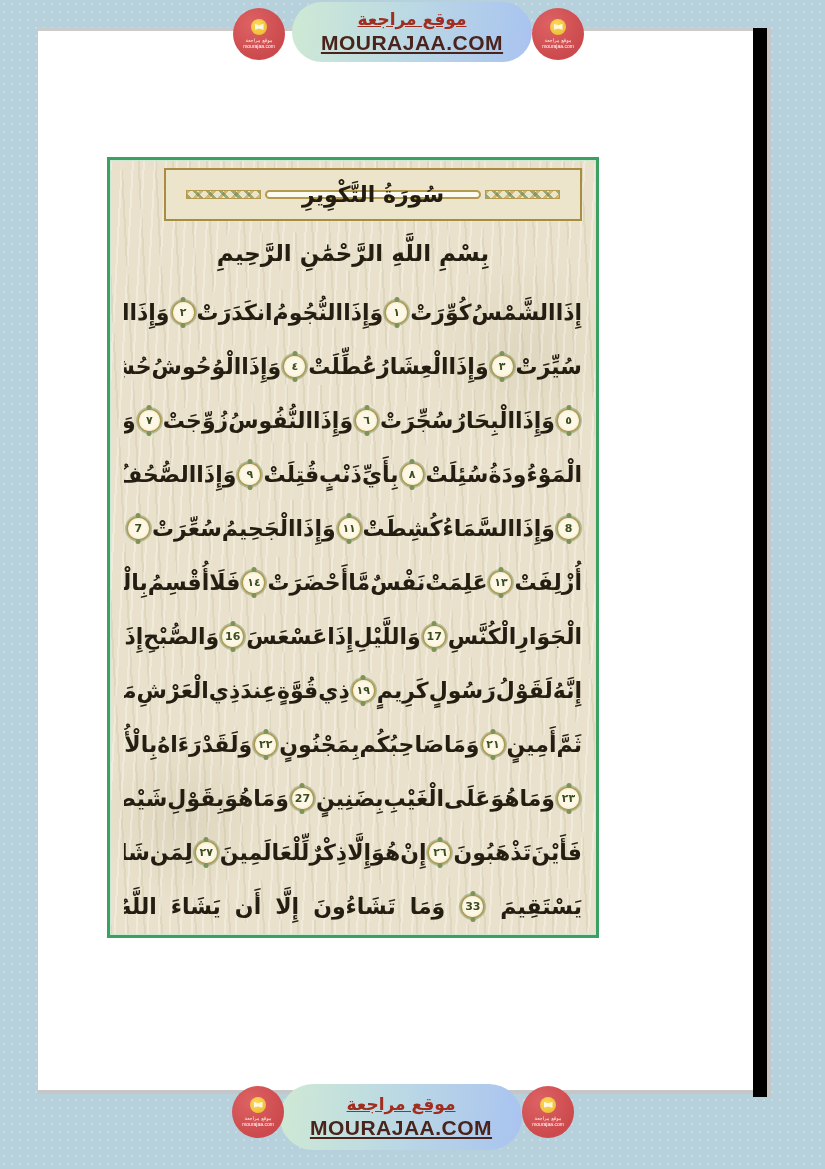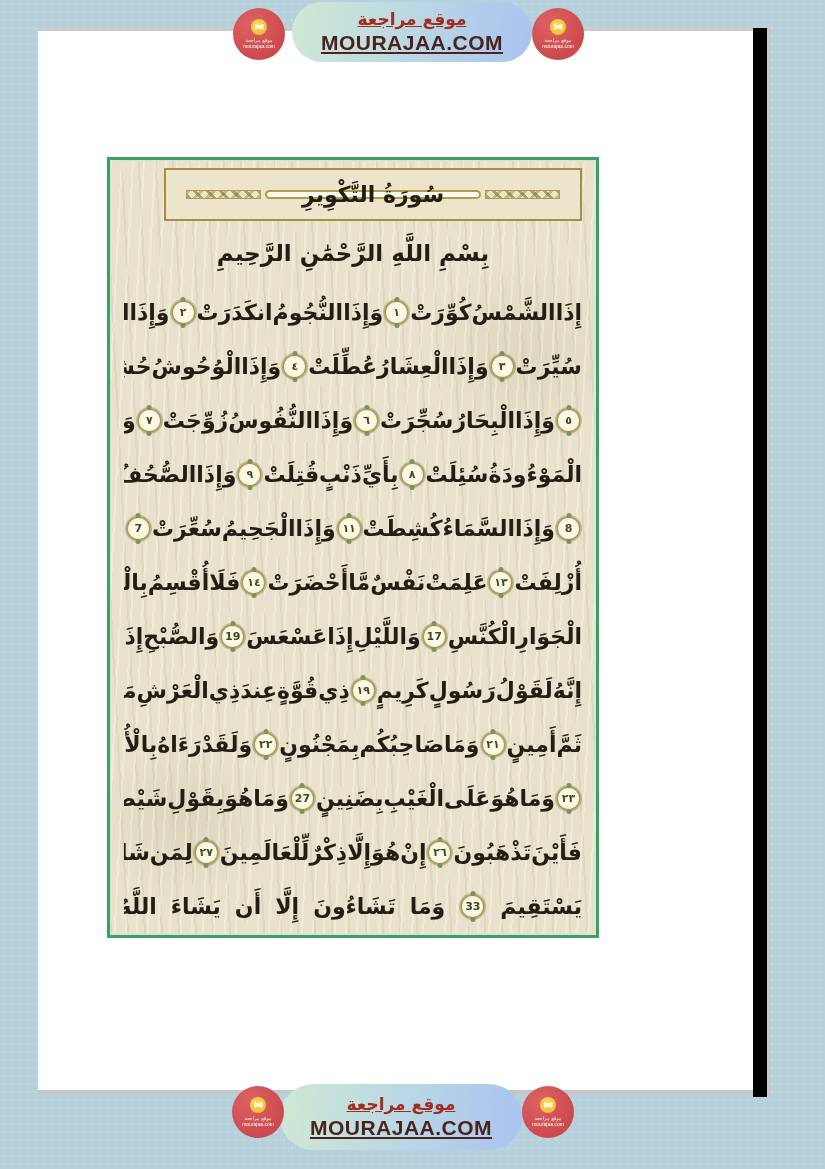--- a/index.html
+++ b/index.html
@@ -253,21 +253,21 @@
         <span class="quran-word">أُقْسِمُ</span>
         <span class="quran-word">بِالْخُنَّسِ</span>
       </div>
       <div class="quran-line">
         <span class="quran-word">الْجَوَارِ</span>
         <span class="quran-word">الْكُنَّسِ</span>
         <span class="verse-num">17</span>
         <span class="quran-word">وَاللَّيْلِ</span>
         <span class="quran-word">إِذَا</span>
         <span class="quran-word">عَسْعَسَ</span>
-        <span class="verse-num">19</span>
+        <span class="verse-num">16</span>
         <span class="quran-word">وَالصُّبْحِ</span>
         <span class="quran-word">إِذَا</span>
       </div>
       <div class="quran-line">
         <span class="quran-word">إِنَّهُ</span>
         <span class="quran-word">لَقَوْلُ</span>
         <span class="quran-word">رَسُولٍ</span>
         <span class="quran-word">كَرِيمٍ</span>
         <span class="verse-num">١٩</span>
         <span class="quran-word">ذِي</span>

